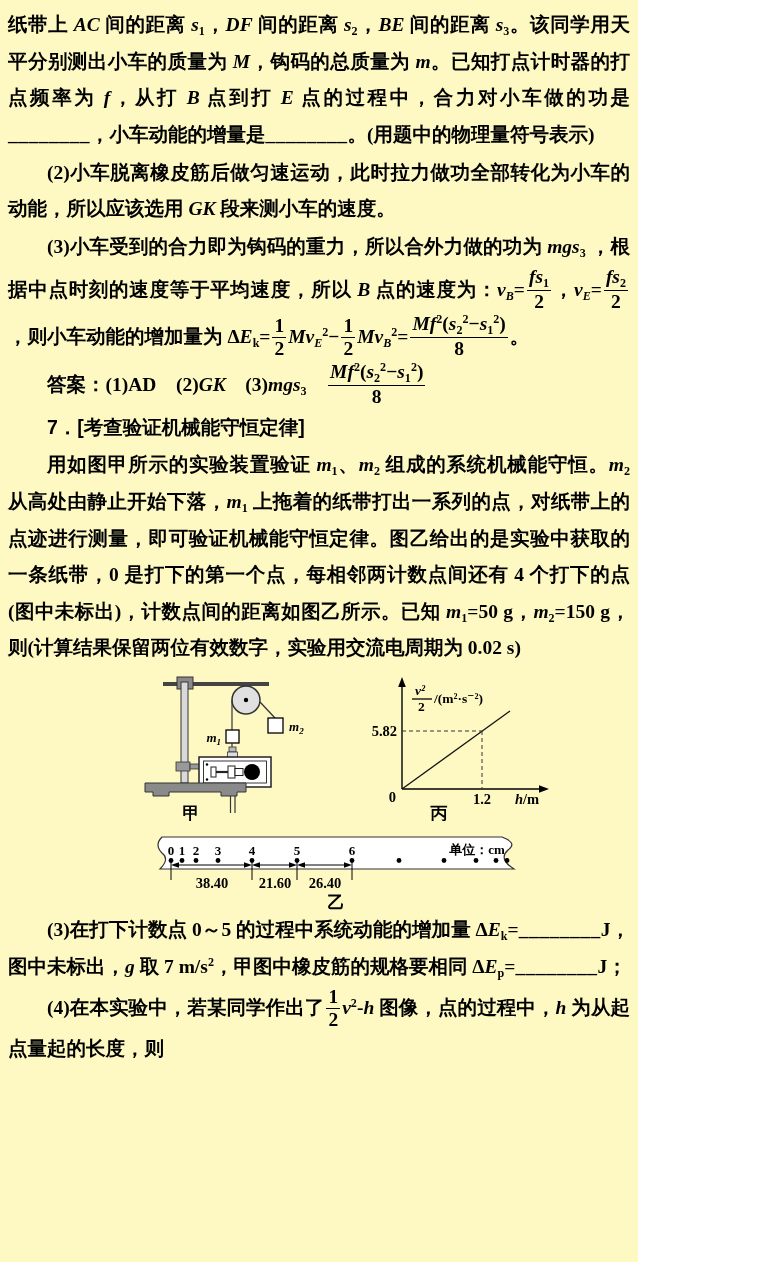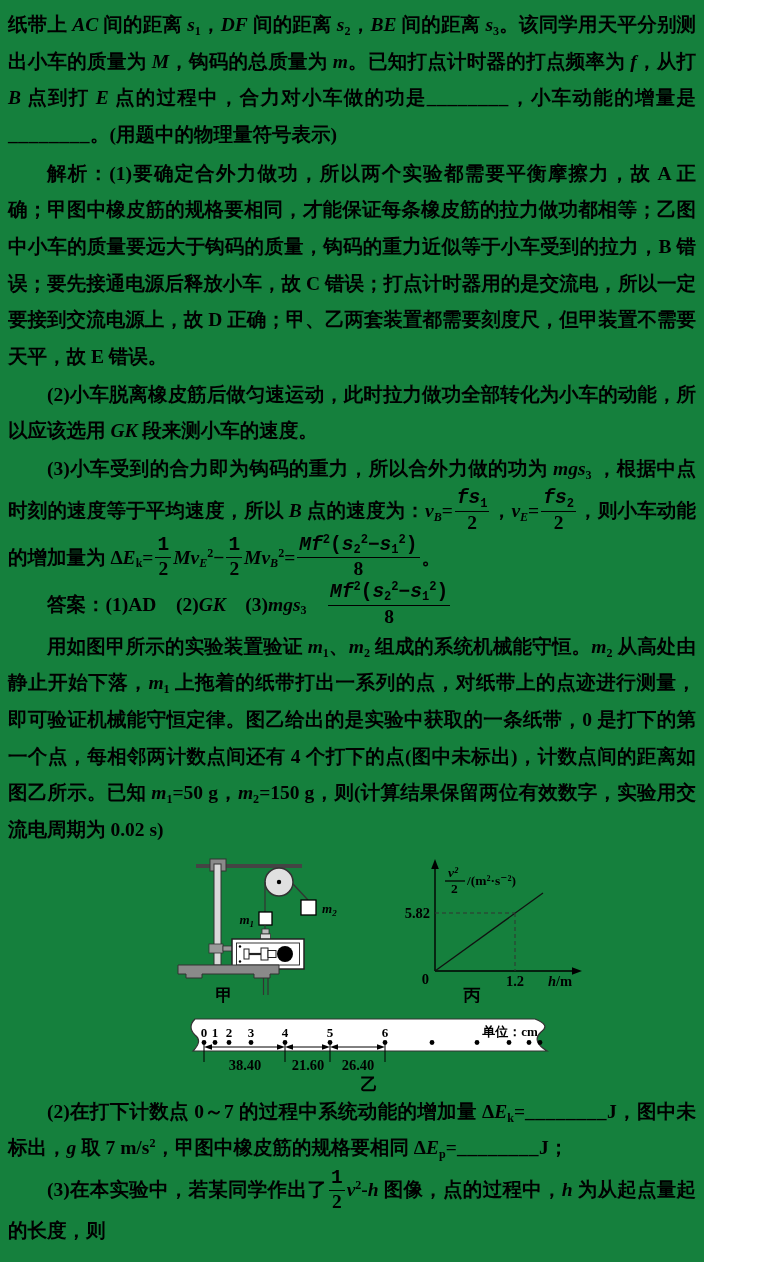--- a/index.html
+++ b/index.html
@@ -1,47 +1,47 @@
 <!DOCTYPE html>
 <html><head>
 <meta charset="utf-8">
 <style>
   html,body { margin:0; padding:0; background:#ffffff; }
   .page {
-    width:704px; min-height:1262px; box-sizing:border-box;
-    padding:6px 8px 4px 8px; background:#15803d; color:#000;
+    width:638px; min-height:1262px; box-sizing:border-box;
+    padding:6px 8px 4px 8px; background:#fef9c3; color:#000;
     font-family:"Liberation Serif","DejaVu Serif",serif;
     font-weight:bold; font-size:19.5px; line-height:1.88;
     text-align:justify;
   }
   .para { margin:1px 0; text-indent:2em; }
   .para.noindent { text-indent:0; }
   .it { font-style:italic; }
   .lbl { font-family:"Liberation Sans","DejaVu Sans",sans-serif; font-weight:bold; }
   .sb { font-size:0.62em; vertical-align:-0.3em; }
   .sp { font-size:0.62em; vertical-align:0.55em; }
   .blank { letter-spacing:0.5px; }
   .frac { display:inline-block; vertical-align:-0.62em; text-align:center; line-height:1.12; margin:0 2px; text-indent:0; }
-  .frac .fn { display:block; border-bottom:1.6px solid #000; padding:0 2px;font-family:Liberation Mono, monospace; }
+  .frac .fn { display:block; border-bottom:1.6px solid #000; padding:0 2px; }
   .frac .fd { display:block; }
   .figures-row { display:flex; justify-content:center; align-items:flex-end; gap:26px; margin:6px 0 0 54px; }
   .tape-row { display:flex; justify-content:center; margin:2px 0 0 34px; }
   svg text { font-family:"Liberation Serif","DejaVu Serif",serif; font-weight:bold; fill:#000; }
   svg .itx { font-style:italic; }
 </style>
 </head>
 <body>
 
 <div class="page">
 
   <p class="para noindent"><span>纸带上 </span><span class="it">AC</span><span> 间的距离 </span><span class="it">s</span><span class="sb">1</span><span>，</span><span class="it">DF</span><span> 间的距离 </span><span class="it">s</span><span class="sb">2</span><span>，</span><span class="it">BE</span><span> 间的距离 </span><span class="it">s</span><span class="sb">3</span><span>。该同学用天平分别测出小车的质量为 </span><span class="it">M</span><span>，钩码的总质量为 </span><span class="it">m</span><span>。已知打点计时器的打点频率为 </span><span class="it">f</span><span>，从打 </span><span class="it">B</span><span> 点到打 </span><span class="it">E</span><span> 点的过程中，合力对小车做的功是</span><span class="blank">________</span><span>，小车动能的增量是</span><span class="blank">________</span><span>。(用题中的物理量符号表示)</span></p>
-  <p class="para"><span class="lbl">解析：</span><span>(1)要确定合外力做功，所以两个实验都需要平衡摩擦力，故 A 正确；甲图中橡皮筋的规格要相同，才能保证每条橡皮筋的拉力做功都相等；乙图中小车的质量要远大于钩码的质量，钩码的重力近似等于小车受到的拉力，B 错误；要先接通电源后释放小车，故 C 错误；打点计时器用的是交流电，所以一定要接到交流电源上，故 D 正确；甲、乙两套装置都需要刻度尺，但甲装置不需要天平，故 E 错误。</span></p>
   <p class="para"><span>(2)小车脱离橡皮筋后做匀速运动，此时拉力做功全部转化为小车的动能，所以应该选用 </span><span class="it">GK</span><span> 段来测小车的速度。</span></p>
   <p class="para"><span>(3)小车受到的合力即为钩码的重力，所以合外力做的功为 </span><span class="it">mgs</span><span class="sb">3</span><span> ，根据中点时刻的速度等于平均速度，所以 </span><span class="it">B</span><span> 点的速度为：</span><span class="it">v</span><span class="sb it">B</span><span>=</span><span class="frac"><span class="fn"><span class="it">fs</span><span class="sb">1</span></span><span class="fd"><span>2</span></span></span><span>，</span><span class="it">v</span><span class="sb it">E</span><span>=</span><span class="frac"><span class="fn"><span class="it">fs</span><span class="sb">2</span></span><span class="fd"><span>2</span></span></span><span>，则小车动能的增加量为 Δ</span><span class="it">E</span><span class="sb">k</span><span>=</span><span class="frac"><span class="fn"><span>1</span></span><span class="fd"><span>2</span></span></span><span class="it">Mv</span><span class="sb it">E</span><span class="sp">2</span><span>−</span><span class="frac"><span class="fn"><span>1</span></span><span class="fd"><span>2</span></span></span><span class="it">Mv</span><span class="sb it">B</span><span class="sp">2</span><span>=</span><span class="frac"><span class="fn"><span class="it">Mf</span><span class="sp">2</span><span>(</span><span class="it">s</span><span class="sb">2</span><span class="sp">2</span><span>−</span><span class="it">s</span><span class="sb">1</span><span class="sp">2</span><span>)</span></span><span class="fd"><span>8</span></span></span><span>。</span></p>
   <p class="para"><span class="lbl">答案：</span><span>(1)AD　(2)</span><span class="it">GK</span><span>　(3)</span><span class="it">mgs</span><span class="sb">3</span><span>　</span><span class="frac"><span class="fn"><span class="it">Mf</span><span class="sp">2</span><span>(</span><span class="it">s</span><span class="sb">2</span><span class="sp">2</span><span>−</span><span class="it">s</span><span class="sb">1</span><span class="sp">2</span><span>)</span></span><span class="fd"><span>8</span></span></span></p>
+  <p class="para"><span class="lbl">7．[考查验证机械能守恒定律]</span></p>
   <p class="para"><span>用如图甲所示的实验装置验证 </span><span class="it">m</span><span class="sb">1</span><span>、</span><span class="it">m</span><span class="sb">2</span><span> 组成的系统机械能守恒。</span><span class="it">m</span><span class="sb">2</span><span> 从高处由静止开始下落，</span><span class="it">m</span><span class="sb">1</span><span> 上拖着的纸带打出一系列的点，对纸带上的点迹进行测量，即可验证机械能守恒定律。图乙给出的是实验中获取的一条纸带，0 是打下的第一个点，每相邻两计数点间还有 4 个打下的点(图中未标出)，计数点间的距离如图乙所示。已知 </span><span class="it">m</span><span class="sb">1</span><span>=50 g，</span><span class="it">m</span><span class="sb">2</span><span>=150 g，则(计算结果保留两位有效数字，实验用交流电周期为 0.02 s)</span></p>
 
   <div class="figures-row">
 
     <svg width="195" height="148" viewBox="0 0 195 148">
       <rect x="30" y="9" width="106" height="4" fill="#444"></rect>
       <rect x="44" y="4" width="16" height="12" fill="#8a8a8a" stroke="#333" stroke-width="1"></rect>
       <rect x="48" y="9" width="7" height="101" fill="#d9d9d9" stroke="#333" stroke-width="1"></rect>
       <line x1="113" y1="13" x2="113" y2="22" stroke="#333" stroke-width="2"></line>
       <circle cx="113" cy="27" r="14" fill="#e0e0e0" stroke="#333" stroke-width="1.5"></circle>
@@ -134,16 +134,16 @@
           <polygon points="206,42 198,39.2 198,44.8" stroke="none"></polygon>
       </g>
       <text x="66" y="65" font-size="14.5" text-anchor="middle">38.40</text>
       <text x="129" y="65" font-size="14.5" text-anchor="middle">21.60</text>
       <text x="179" y="65" font-size="14.5" text-anchor="middle">26.40</text>
       <text x="331" y="31" font-size="13" text-anchor="middle">单位：cm</text>
       <text x="190" y="85" font-size="17" text-anchor="middle">乙</text>
     </svg>
   </div>
 
-  <p class="para"><span>(2)在打下计数点 0～7 的过程中系统动能的增加量 Δ</span><span class="it">E</span><span class="sb">k</span><span>=</span><span class="blank">________</span><span>J，图中未标出，</span><span class="it">g</span><span> 取 7 m/s</span><span class="sp">2</span><span>，甲图中橡皮筋的规格要相同 Δ</span><span class="it">E</span><span class="sb">p</span><span>=</span><span class="blank">________</span><span>J；</span></p>
-  <p class="para"><span>(3)在本实验中，若某同学作出了</span><span class="frac"><span class="fn"><span>1</span></span><span class="fd"><span>2</span></span></span><span class="it">v</span><span class="sp">2</span><span>-</span><span class="it">h</span><span> 图像，点的过程中，</span><span class="it">h</span><span> 为从起点量起的长度，则</span></p>
+  <p class="para"><span>(3)在打下计数点 0～5 的过程中系统动能的增加量 Δ</span><span class="it">E</span><span class="sb">k</span><span>=</span><span class="blank">________</span><span>J，图中未标出，</span><span class="it">g</span><span> 取 7 m/s</span><span class="sp">2</span><span>，甲图中橡皮筋的规格要相同 Δ</span><span class="it">E</span><span class="sb">p</span><span>=</span><span class="blank">________</span><span>J；</span></p>
+  <p class="para"><span>(4)在本实验中，若某同学作出了</span><span class="frac"><span class="fn"><span>1</span></span><span class="fd"><span>2</span></span></span><span class="it">v</span><span class="sp">2</span><span>-</span><span class="it">h</span><span> 图像，点的过程中，</span><span class="it">h</span><span> 为从起点量起的长度，则</span></p>
 
 </div>
 
 </body></html>

